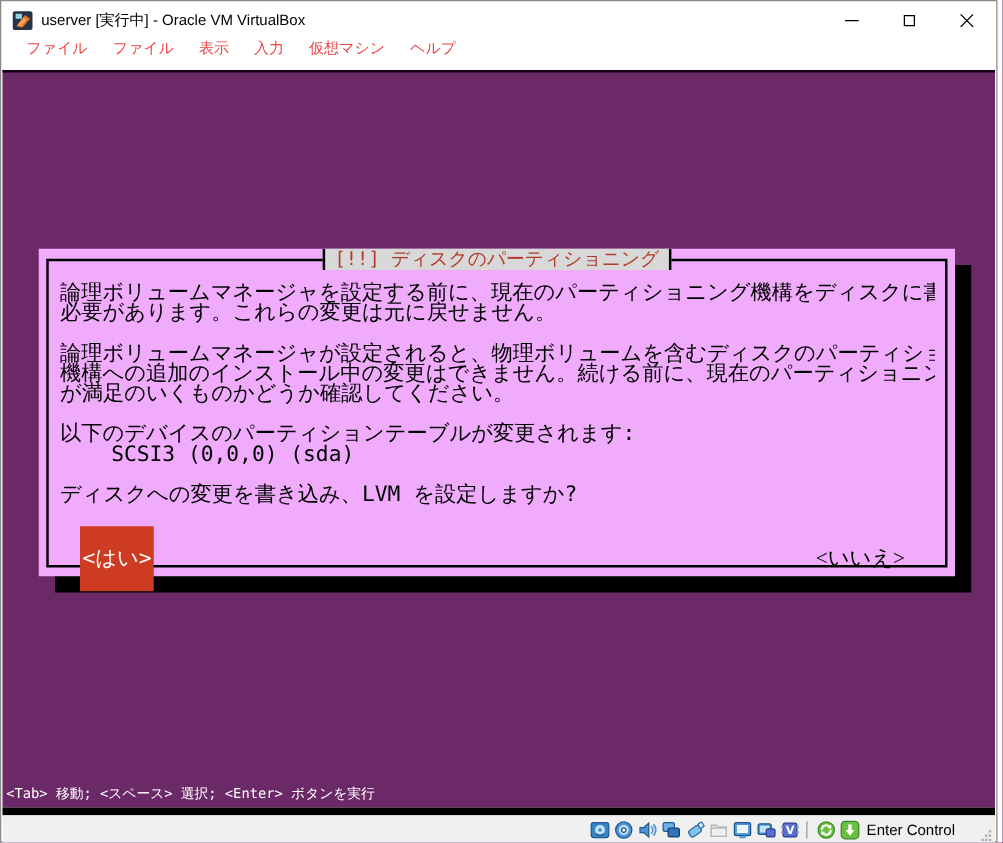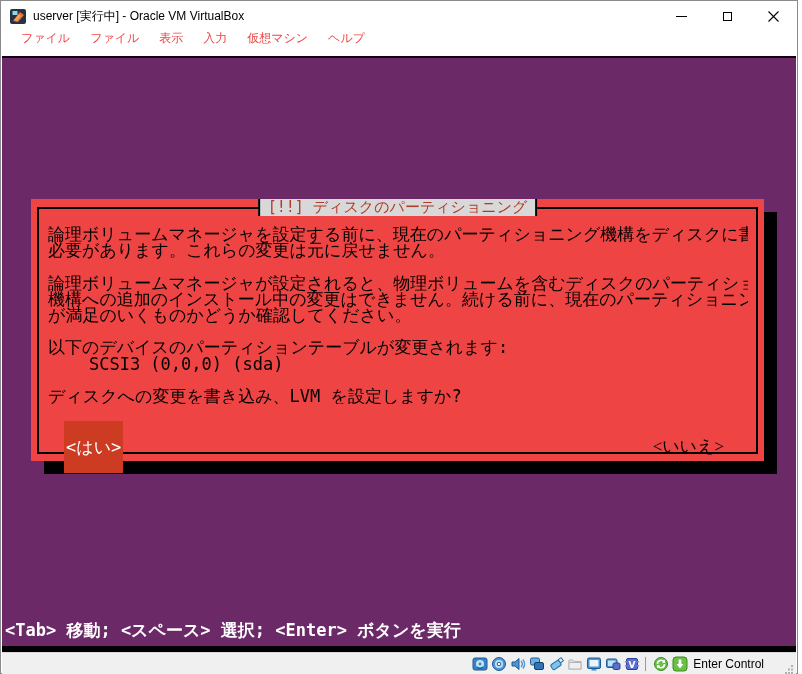--- a/index.html
+++ b/index.html
@@ -20,33 +20,33 @@
   
   .menubar { position:absolute; left:1px; right:1px; top:30px; height:25px; background:#ffffff; display:flex; align-items:center; padding-left:9px; }
   .menu-item { font-size:12px; color:#ef4444; padding:4px 10px 15px 10px; white-space:nowrap; }
 
   
   .vm-screen { position:absolute; left:1px; right:1px; top:55px; height:590px; background:#6c2967; border-top:2px solid #120012;
                font-family:"DejaVu Sans Mono", monospace; }
   .vm-bottom-strip { position:absolute; left:1px; right:1px; top:645px; height:6px; background:#000; }
 
   
-  .dialog { position:absolute; left:29px; top:141px; width:733px; height:262px; background:#ef4444; box-shadow:13px 13px 0 0 #000; }
+  .dialog { position:absolute; left:29px; top:141px; width:733px; height:262px; background:#f0abfc; box-shadow:13px 13px 0 0 #000; }
   .dialog-border { position:absolute; left:6px; right:6px; top:8px; bottom:7px; border:2px solid #000; }
   .dialog-title { position:absolute; top:0; left:50%; transform:translateX(-50%); z-index:2;
                   background:#d8d8d8; color:#b33a28; font-size:15px; line-height:17px; white-space:nowrap;
                   padding:0 8px; border-left:2px solid #000; border-right:2px solid #000; }
   .dialog-body { position:absolute; left:17px; top:27px; width:700px; color:#000;
                  font-size:17px; line-height:16.2px; white-space:pre; overflow:hidden; }
   .btn-row { position:absolute; left:0; right:0; top:222px; height:20px; }
   .btn { font-size:17px; line-height:20px; padding:16px 2px; white-space:nowrap; }
   .btn-yes { position:absolute; left:33px; background:#cc3b22; color:#ffffff; }
   .btn-no  { position:absolute; right:38px; color:#000;font-family:Liberation Serif, serif; }
 
-  .help-line { position:absolute; left:3px; bottom:4px; color:#ffffff; font-size:17px; white-space:pre;font-weight:bold; }
+  .help-line { position:absolute; left:3px; bottom:4px; color:#ffffff; font-size:11px; white-space:pre; }
 
   
   .statusbar { position:absolute; left:1px; right:1px; top:651px; height:22px; background:#f0f0f0; border-top:1px solid #d9d9d9;
                display:flex; align-items:center; justify-content:flex-end; padding-right:32px; }
   .sicon { width:17px; height:17px; margin-left:2px; display:flex; align-items:center; justify-content:center; }
   .sb-sep { width:1px; height:14px; background:#9a9a9a; margin:0 4px 0 5px; }
   .host-key { font-size:12px; color:#000; margin-left:5px; white-space:nowrap; }
   .grip { position:absolute; right:3px; bottom:3px; width:10px; height:10px; }
 </style>
 </head>

